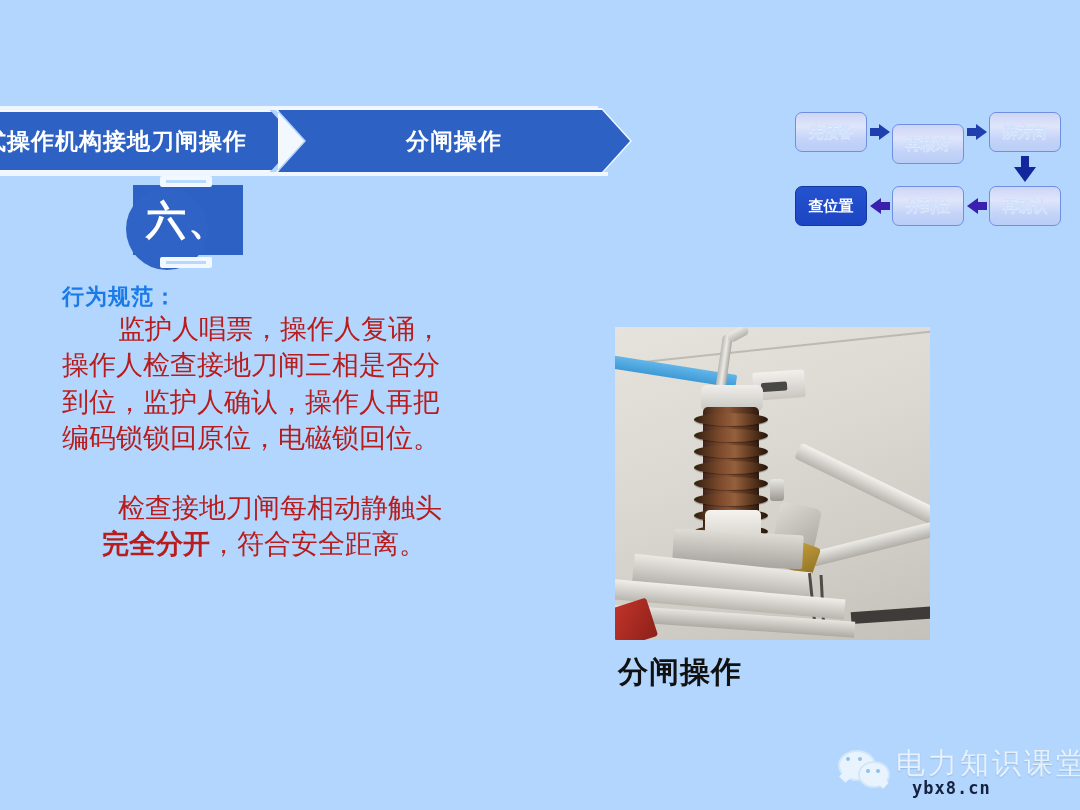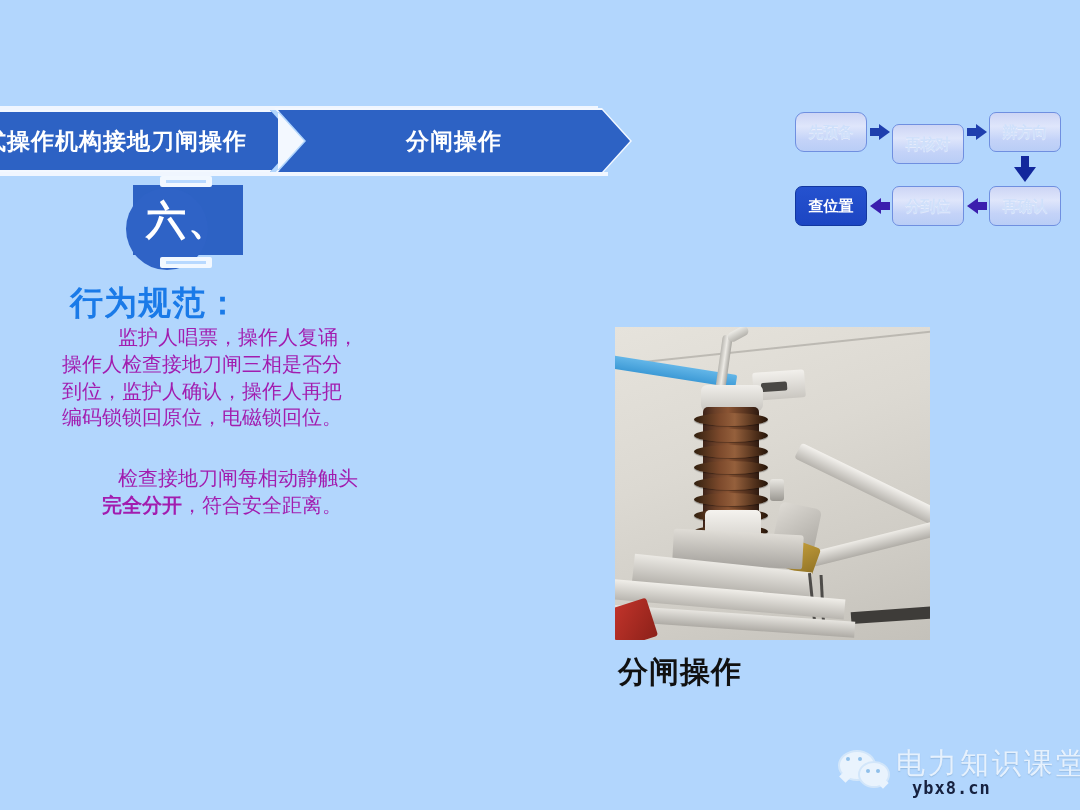--- a/index.html
+++ b/index.html
@@ -90,21 +90,21 @@
     background:linear-gradient(180deg,#cdd5f5 0%,#dfe6fb 35%,#c4d3f8 70%,#b9cdf6 100%);
     border:1px solid #6f8fe0;
     color:#cfe0fb;
     text-shadow:0 1px 0 rgba(255,255,255,.45);
   }
   .flow-btn.active{
     background:linear-gradient(180deg,#2552cf 0%,#1c45c2 100%);
     border:1px solid #12379f;
     color:#ffffff;
   }
-  .f1{left:0;top:0;border-radius:9px;}
+  .f1{left:0;top:0;}
   .f2{left:97px;top:12px;}
   .f3{left:194px;top:0;}
   .f4{left:194px;top:74px;}
   .f5{left:97px;top:74px;}
   .f6{left:0;top:74px;}
   .arw-r{
     position:absolute;top:12px;width:20px;height:16px;
   }
   .arw-r i{
     position:absolute;left:0;top:4px;width:11px;height:8px;background:#1f3fae;
@@ -137,25 +137,25 @@
   }
   .arw-d b{
     position:absolute;left:0;top:11px;width:0;height:0;
     border-left:11px solid transparent;border-right:11px solid transparent;
     border-top:15px solid #12279c;
   }
 
   
   .txtcol{position:absolute;left:62px;top:284px;width:530px;}
   .sec-head{
-    color:#1a7ae8;font-size:33px;font-weight:bold;letter-spacing:1px;
-    line-height:1.15;margin:0 0 2px 8px;
+    color:#1a7ae8;font-size:22px;font-weight:bold;letter-spacing:1px;
+    line-height:1.15;margin:0 0 2px 0;
   }
   .sec-body{
-    color:#a21caf;font-size:20px;line-height:1.34;margin:0;
+    color:#b91c1c;font-size:27px;line-height:1.34;margin:0;
     letter-spacing:0px;
   }
   .sec-body .indent{display:inline-block;width:56px;}
   .sec2{margin-top:34px;}
   .bold{font-weight:bold;margin-left:40px;}
 
   
   .photo{
     position:absolute;left:615px;top:327px;width:315px;height:313px;
     overflow:hidden;background:#dedbd4;

